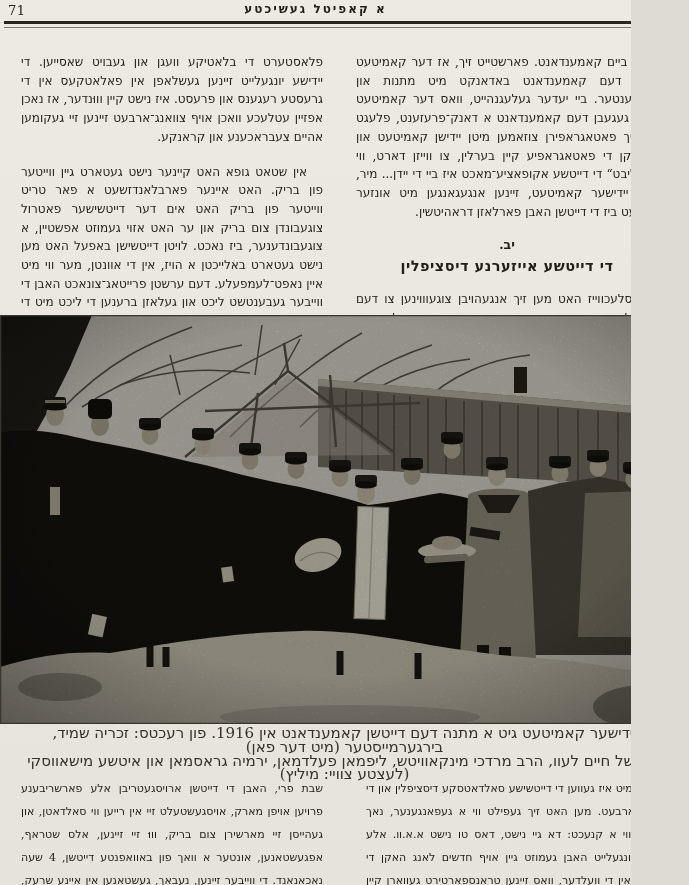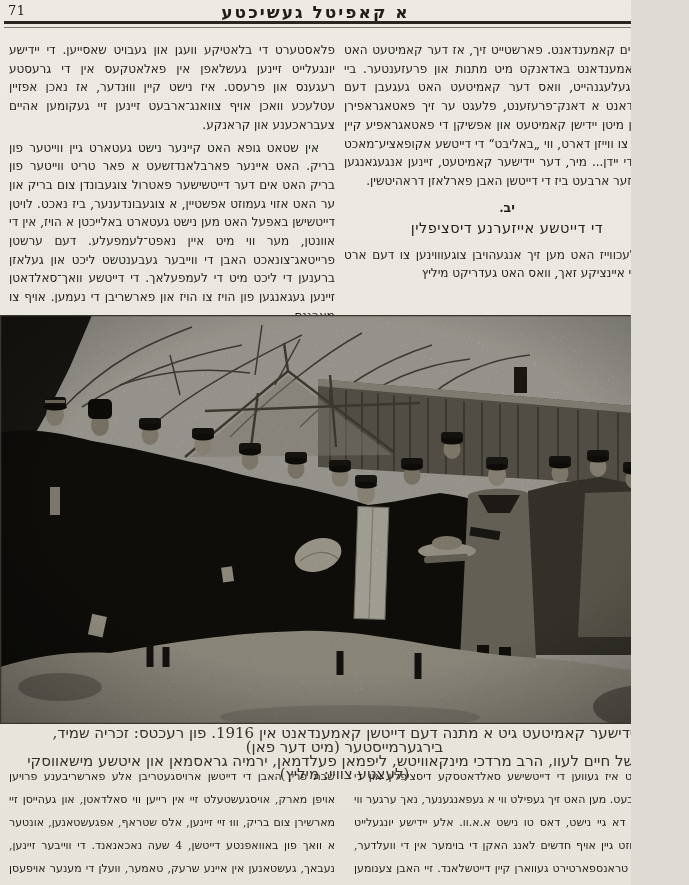--- a/index.html
+++ b/index.html
@@ -5,30 +5,30 @@
   html,body{margin:0;padding:0;background:#dedbd4;}
   .page{
     position:relative;width:631px;height:885px;overflow:hidden;
     background:linear-gradient(180deg,#edeae4 0%,#e9e6df 55%,#e6e3db 100%);
     font-family:"DejaVu Serif","DejaVu Sans",serif;
     color:#211e19;
   }
   .header{position:absolute;top:2px;left:6px;right:6px;height:18px;}
   .pagenum{position:absolute;left:2px;top:1px;font-size:13px;letter-spacing:.5px;}
   .running-title{position:absolute;left:0;right:0;top:0;text-align:center;
-    font-size:17px;letter-spacing:2px;font-weight:600;}
+    font-size:12px;letter-spacing:2px;font-weight:600;}
   .rule{position:absolute;top:21px;left:4px;width:682px;height:3px;
     border-top:3px solid #29251f;border-bottom:1px solid #7d776c;}
   .col{position:absolute;overflow:hidden;}
-  .col p{margin:4px;text-align:justify;font-size:12px;line-height:18.7px;}
+  .col p{margin:16px;text-align:justify;font-size:12px;line-height:18.7px;}
   .col-right{top:37px;left:340px;width:334px;height:280px;}
   .col-left{top:37px;left:5px;width:334px;height:281px;}
   .indent{text-indent:16px;}
   .marker{text-align:center;font-weight:bold;font-size:12.5px;margin-top:9px;}
-  .heading{text-align:center;font-size:14.5px;font-weight:normal;margin:5px 0 10px;
+  .heading{text-align:center;font-size:14.5px;font-weight:bold;margin:5px 0 10px;
     letter-spacing:.5px;}
   .photo{position:absolute;top:315px;left:0;width:685px;height:409px;}
   .photo svg{display:block;}
   .caption{position:absolute;top:727px;left:4px;width:681px;
     font-size:15px;line-height:13.8px;text-align:center;color:#34302a;}
   .colb-right{top:761px;left:350px;width:334px;height:124px;}
   .colb-left{top:761px;left:5px;width:334px;height:124px;}
   .colb-right p,.colb-left p{font-size:11px;line-height:23px;}
 </style>
 </head>

